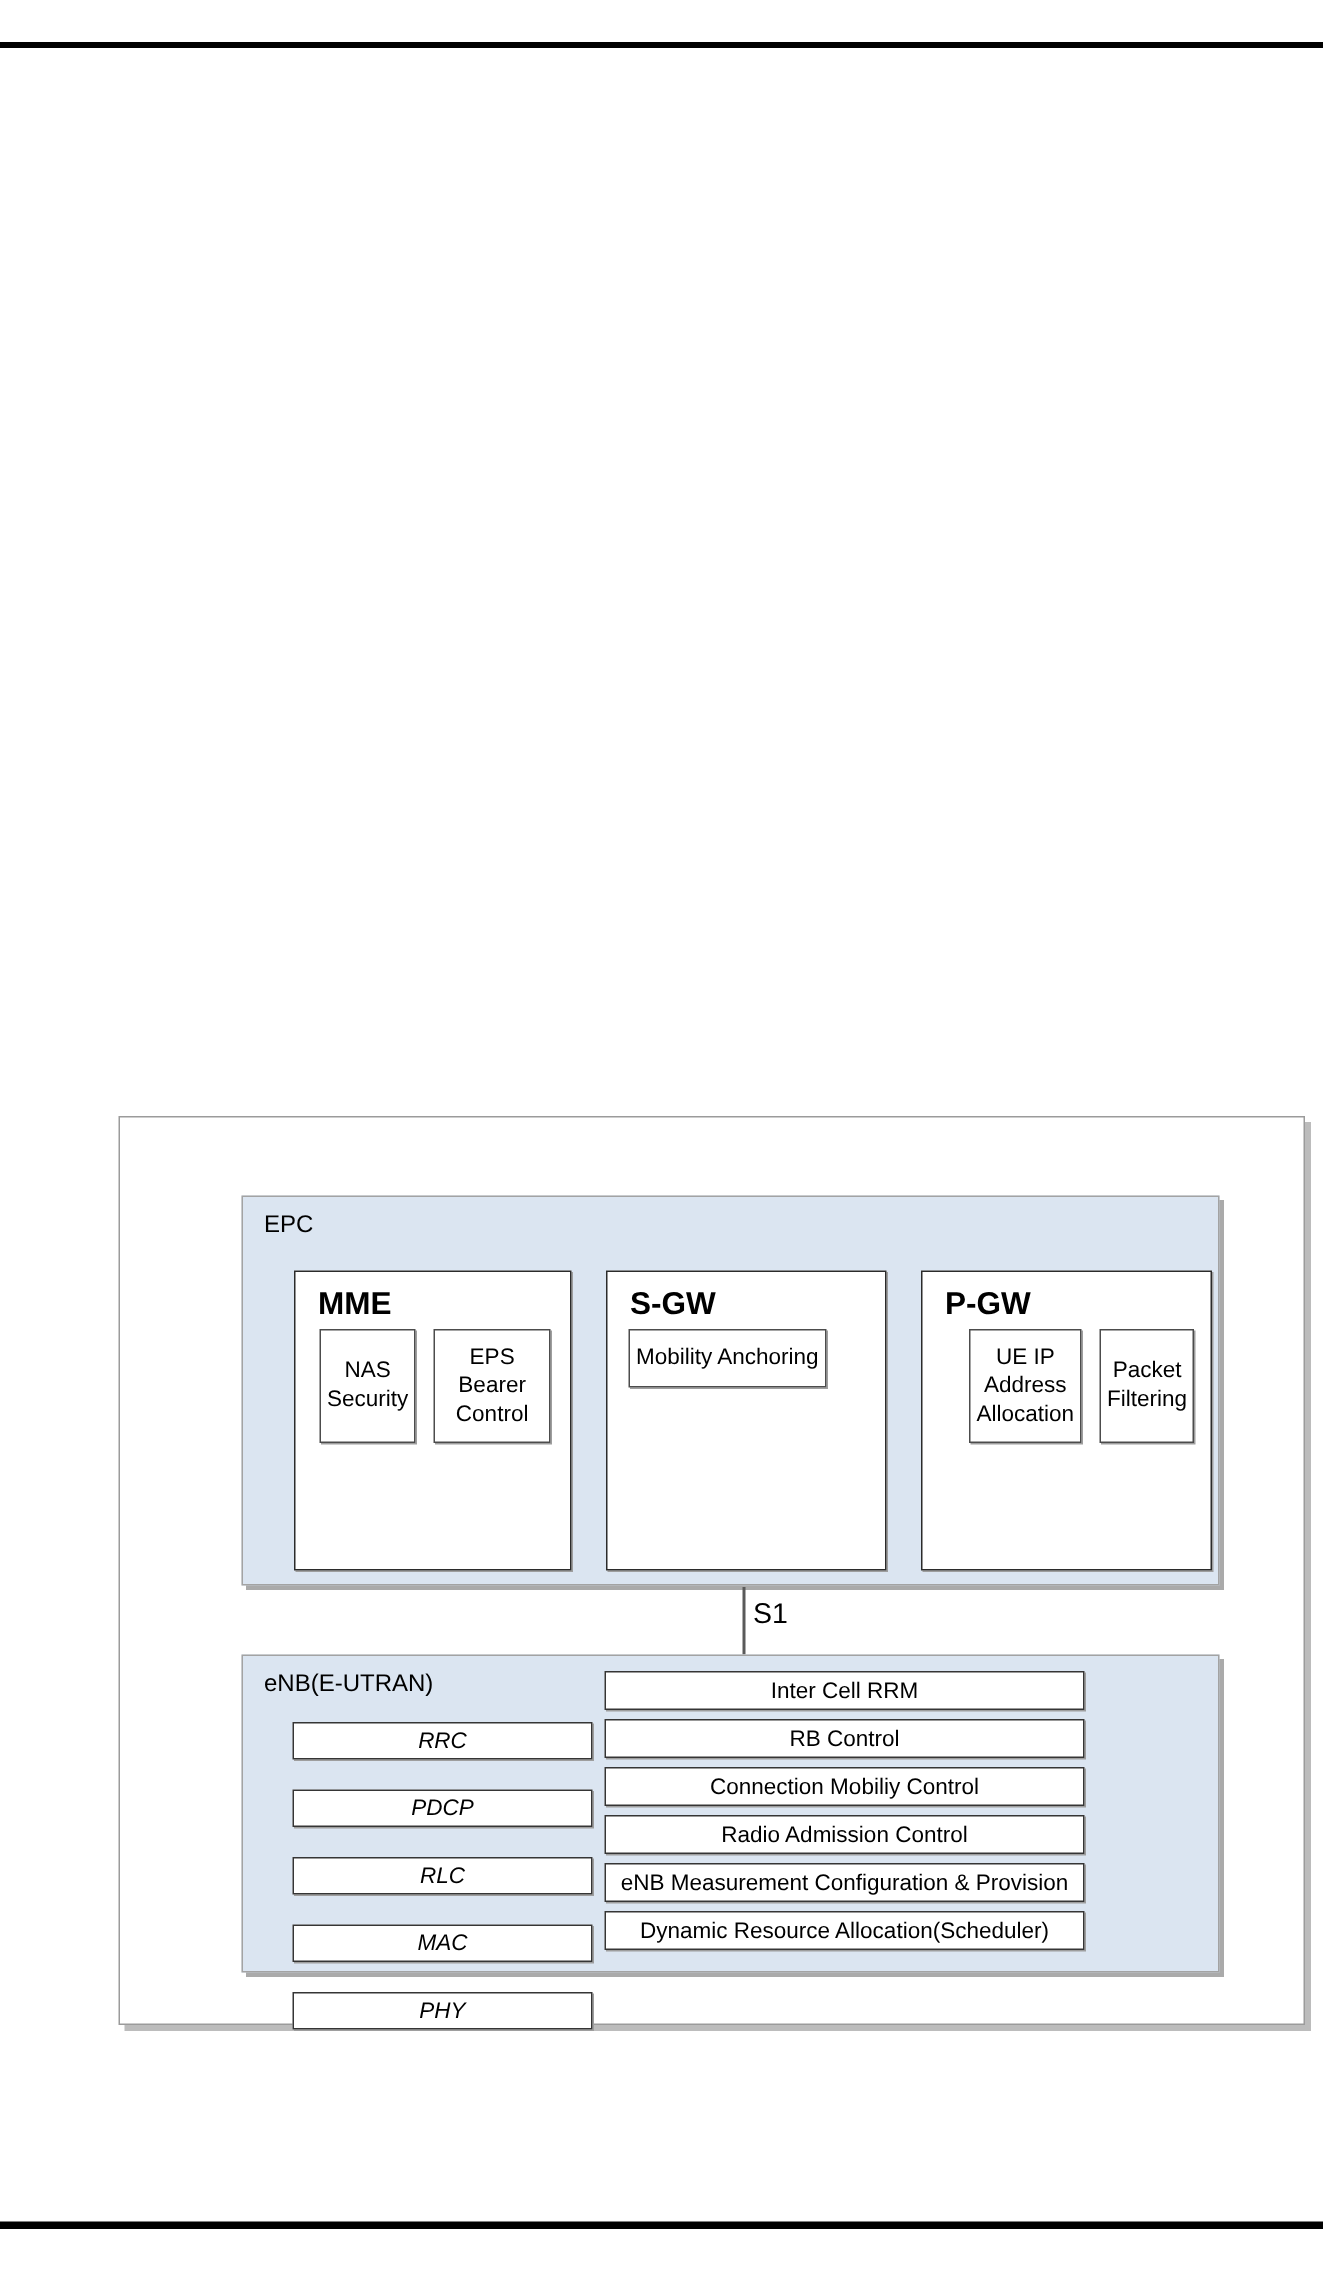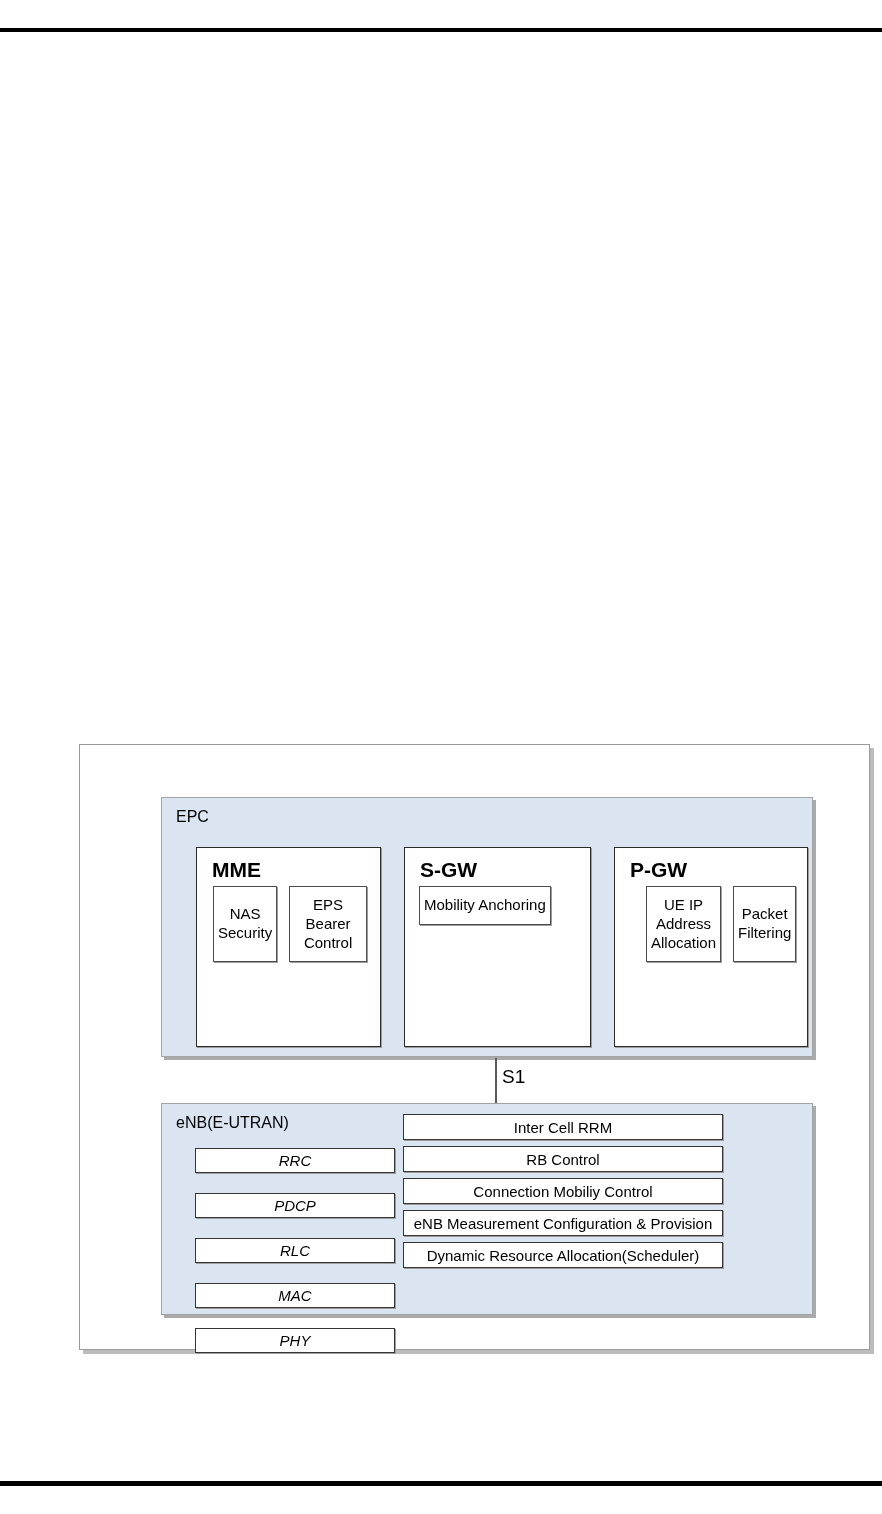--- a/index.html
+++ b/index.html
@@ -170,16 +170,17 @@
       <div class="row-box">PDCP</div>
       <div class="row-box">RLC</div>
       <div class="row-box">MAC</div>
       <div class="row-box">PHY</div>
     </div>
 
   <div class="enb-col functions">
       <div class="row-box">Inter Cell RRM</div>
       <div class="row-box">RB Control</div>
       <div class="row-box">Connection Mobiliy Control</div>
+      <div class="row-box">Radio Admission Control</div>
       <div class="row-box">eNB Measurement Configuration &amp; Provision</div>
       <div class="row-box">Dynamic Resource Allocation(Scheduler)</div>
     </div>
 </div>
 
 </body></html>

